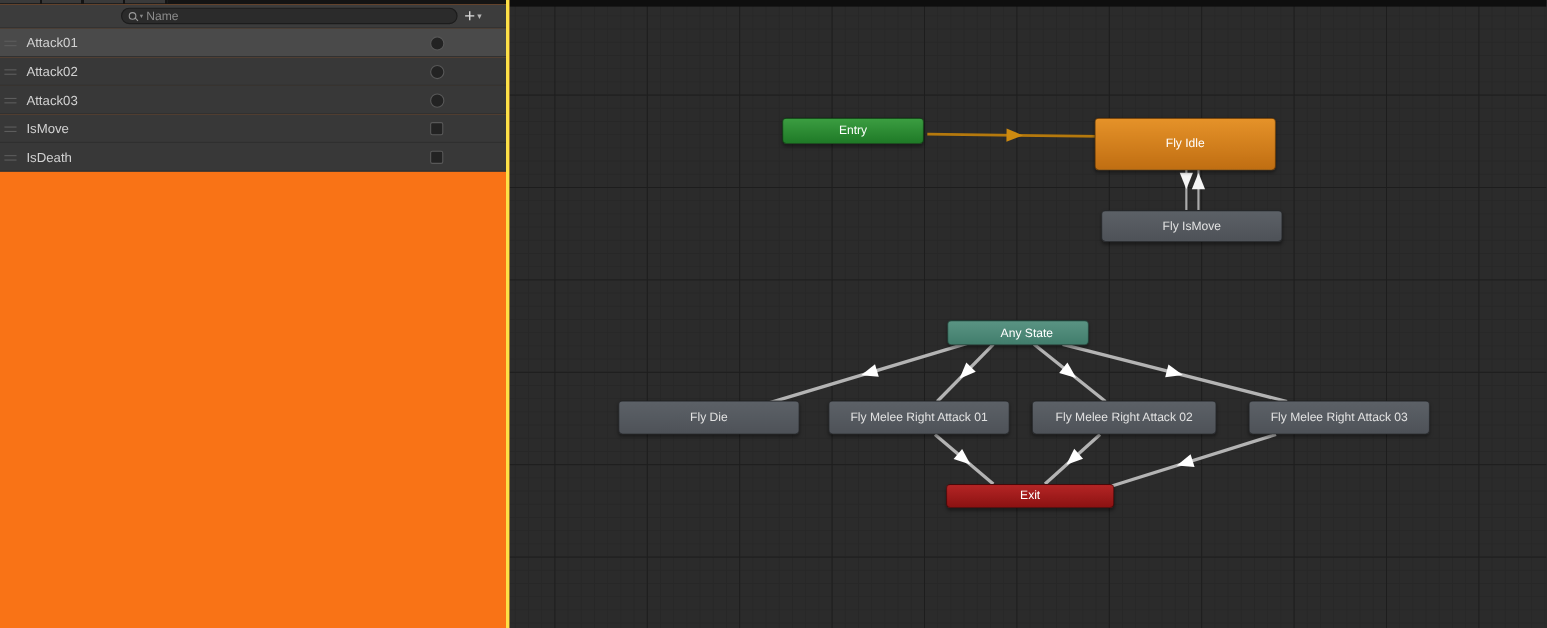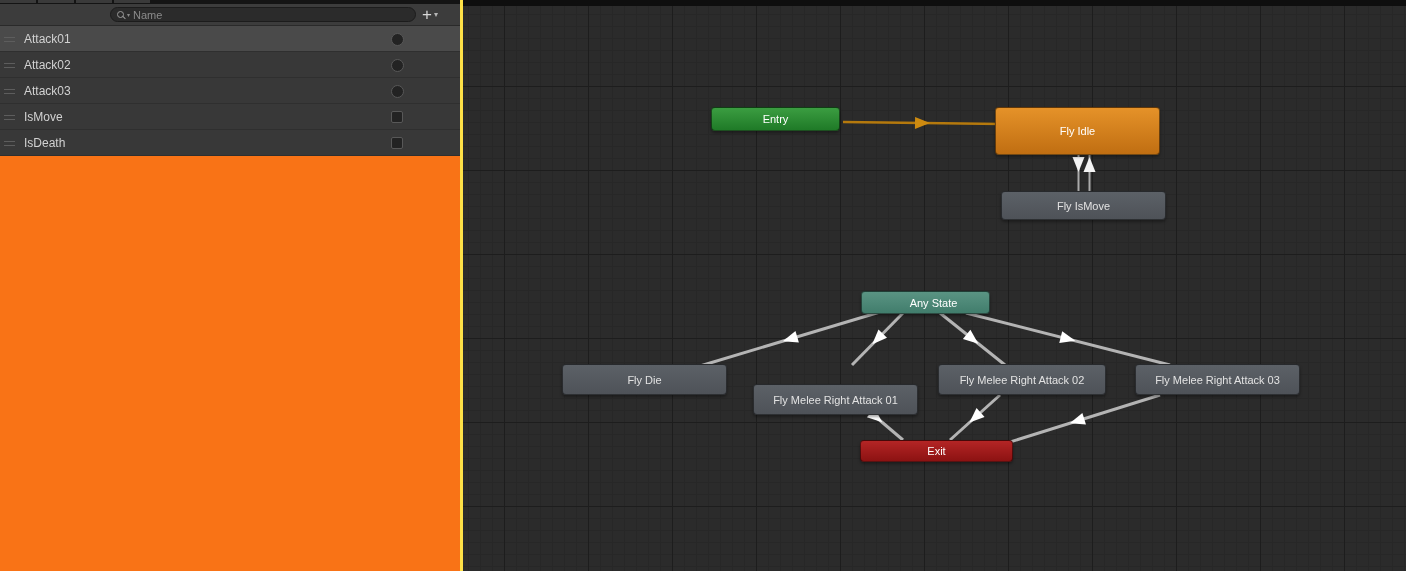--- a/index.html
+++ b/index.html
@@ -136,21 +136,21 @@
         <path d="M 506.42529390314627 422.51723548716836 L 513.5609177071191 408.02299963534864 L 521.5884944865885 416.94252939031463 Z" fill="#ffffff"></path>
         <line x1="697" y1="395" x2="531" y2="447" stroke="#b4b4b4" stroke-width="3"></line>
         <path d="M 606.8429361845313 423.2419717976167 L 619.3634863773754 413.0323771500083 L 622.9506412535621 424.4836792547583 Z" fill="#ffffff"></path>
       </svg>
     <div>
         <div class="node" style="left: 248px; top: 107px; width: 129px; height: 24px; background: linear-gradient(rgb(59, 157, 65), rgb(31, 122, 39)); color: rgb(255, 255, 255);">Entry</div>
         <div class="node" style="left: 532px; top: 107px; width: 165px; height: 48px; background: linear-gradient(rgb(229, 146, 41), rgb(192, 110, 18)); color: rgb(255, 255, 255);">Fly Idle</div>
         <div class="node" style="left: 538px; top: 191px; width: 165px; height: 29px; background: linear-gradient(rgb(92, 97, 103), rgb(78, 82, 88)); color: rgb(226, 226, 226);">Fly IsMove</div>
         <div class="node" style="left: 398px; top: 291px; width: 129px; height: 23px; background: linear-gradient(rgb(90, 148, 131), rgb(65, 125, 108)); color: rgb(255, 255, 255); padding-left: 16px;">Any State</div>
         <div class="node" style="left: 99px; top: 364px; width: 165px; height: 31px; background: linear-gradient(rgb(92, 97, 103), rgb(78, 82, 88)); color: rgb(226, 226, 226); text-align: right;">Fly Die</div>
-        <div class="node" style="left: 290px; top: 384px; width: 165px; height: 31px; background: linear-gradient(rgb(92, 97, 103), rgb(78, 82, 88)); color: rgb(226, 226, 226);">Fly Melee Right Attack 01</div>
+        <div class="node" style="left: 290px; top: 364px; width: 165px; height: 31px; background: linear-gradient(rgb(92, 97, 103), rgb(78, 82, 88)); color: rgb(226, 226, 226);">Fly Melee Right Attack 01</div>
         <div class="node" style="left: 475px; top: 364px; width: 168px; height: 31px; background: linear-gradient(rgb(92, 97, 103), rgb(78, 82, 88)); color: rgb(226, 226, 226);">Fly Melee Right Attack 02</div>
         <div class="node" style="left: 672px; top: 364px; width: 165px; height: 31px; background: linear-gradient(rgb(92, 97, 103), rgb(78, 82, 88)); color: rgb(226, 226, 226);">Fly Melee Right Attack 03</div>
         <div class="node" style="left: 397px; top: 440px; width: 153px; height: 22px; background: linear-gradient(rgb(180, 37, 37), rgb(140, 18, 18)); color: rgb(255, 255, 255);">Exit</div>
       </div>
     <div class="graph-topstrip"></div>
   </div>
 
 </div>
 
 </body></html>

